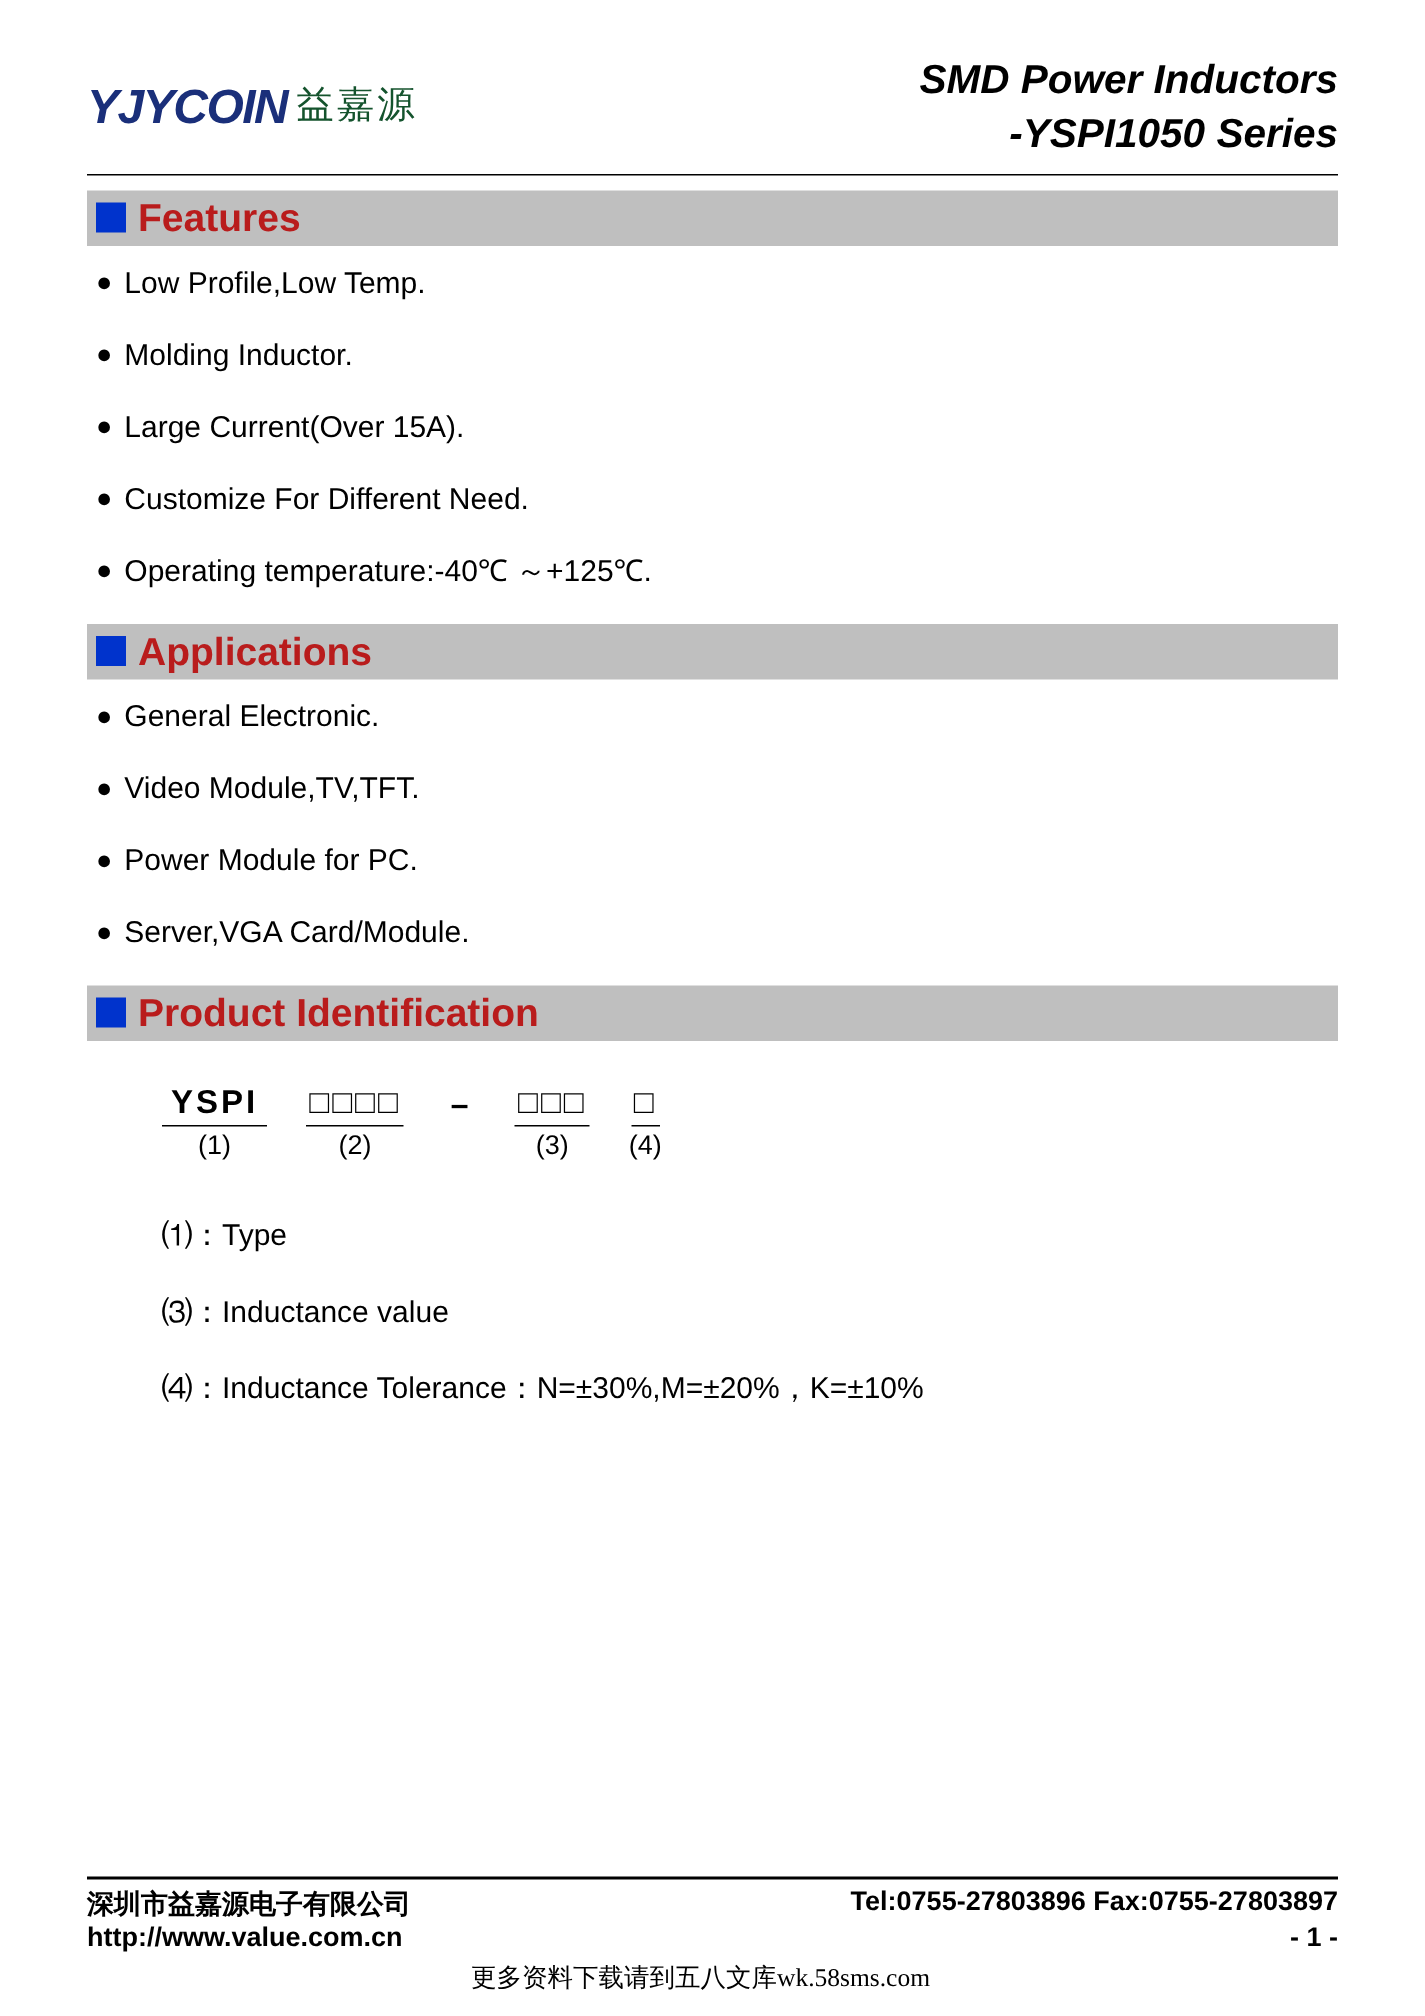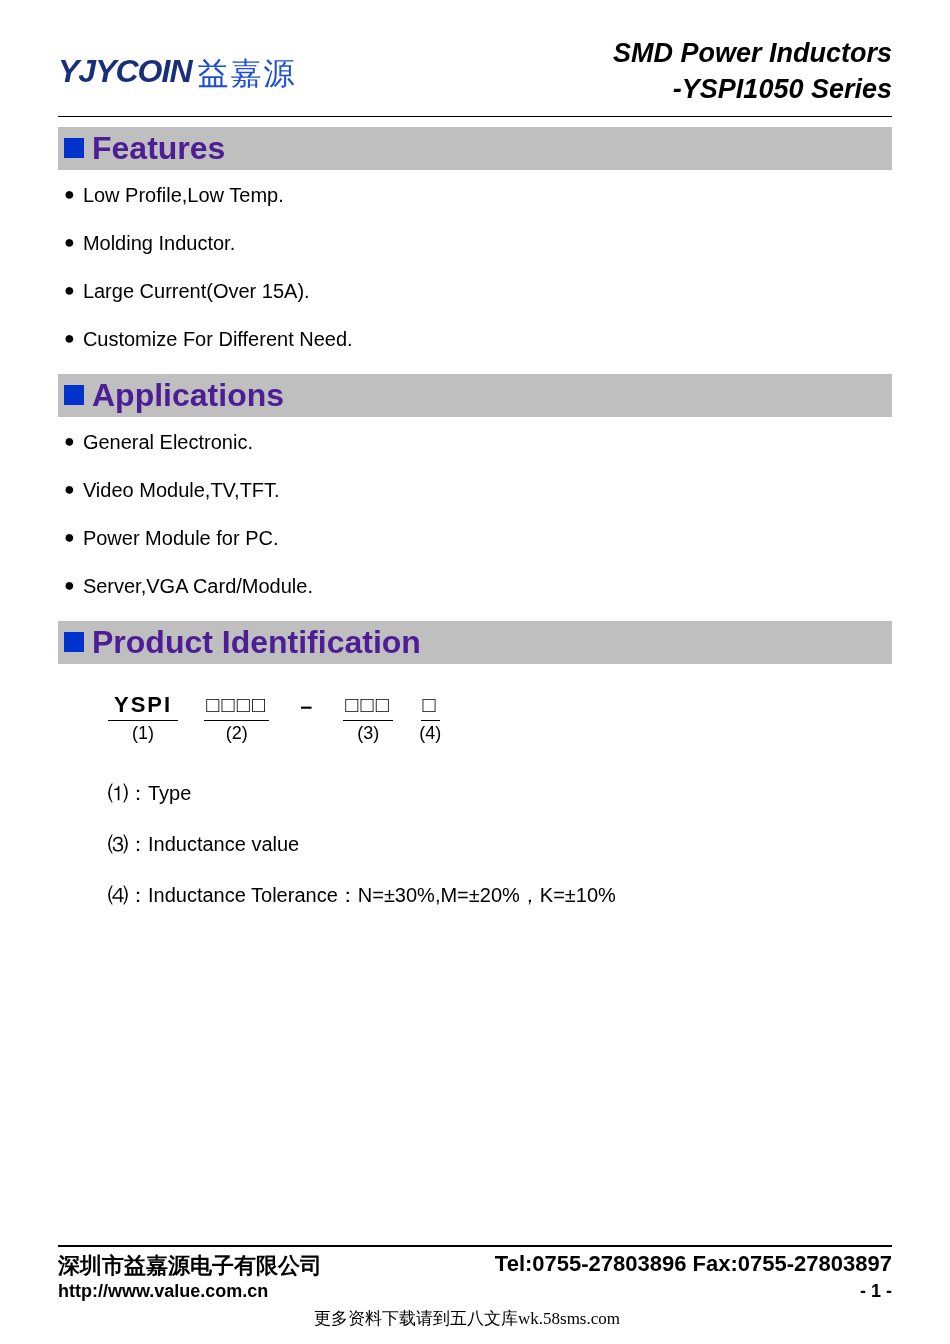--- a/index.html
+++ b/index.html
@@ -32,22 +32,22 @@
     }
     .logo-text {
       font-size: 32px;
       font-weight: 900;
       font-style: italic;
       color: #1a2f7a;
       letter-spacing: -1px;
       font-family: Arial Black, Arial, sans-serif;
     }
     .logo-cn {
-      font-size: 31px;
-      color: #1d4ed8;
+      font-size: 25px;
+      color: #14532d;
       font-weight: 400;
       letter-spacing: 2px;
     }
     .title {
       text-align: right;
       font-size: 27px;
       font-weight: bold;
       font-style: italic;
       line-height: 1.35;
     }
@@ -66,22 +66,22 @@
       margin-bottom: 12px;
     }
     .section-header .sq {
       width: 20px;
       height: 20px;
       background: #0033cc;
       display: inline-block;
       margin-left: 4px;
     }
     .section-header .sh-title {
-      color: #4c1d95;
-      font-size: 32px;
+      color: #b91c1c;
+      font-size: 26px;
       font-weight: bold;
     }
     .bullet-list {
       padding-left: 4px;
       margin-bottom: 6px;
     }
     .bullet-item {
       font-size: 20px;
       line-height: 1.3;
       margin-bottom: 22px;
@@ -145,21 +145,21 @@
       right: 58px;
     }
     .footer-hr {
       border: none;
       border-top: 2px solid #000;
       margin-bottom: 4px;
     }
     .footer-row1 {
       display: flex;
       justify-content: space-between;
-      font-size: 22px;
+      font-size: 18px;
       font-weight: bold;
     }
     .footer-row2 {
       display: flex;
       justify-content: space-between;
       font-size: 18px;
       font-weight: bold;
     }
     .footer-bottom {
       position: absolute;
@@ -189,20 +189,21 @@
 
   <div class="section-header">
     <span class="sq"></span>
     <span class="sh-title">Features</span>
   </div>
   <div class="bullet-list">
     <div class="bullet-item">Low Profile,Low Temp.</div>
     <div class="bullet-item">Molding Inductor.</div>
     <div class="bullet-item">Large Current(Over 15A).</div>
     <div class="bullet-item">Customize For Different Need.</div>
+    <div class="bullet-item">Operating temperature:-40℃ ～+125℃.</div>
   </div>
 
   <div class="section-header">
     <span class="sq"></span>
     <span class="sh-title">Applications</span>
   </div>
   <div class="bullet-list">
     <div class="bullet-item">General Electronic.</div>
     <div class="bullet-item">Video Module,TV,TFT.</div>
     <div class="bullet-item">Power Module for PC.</div>

